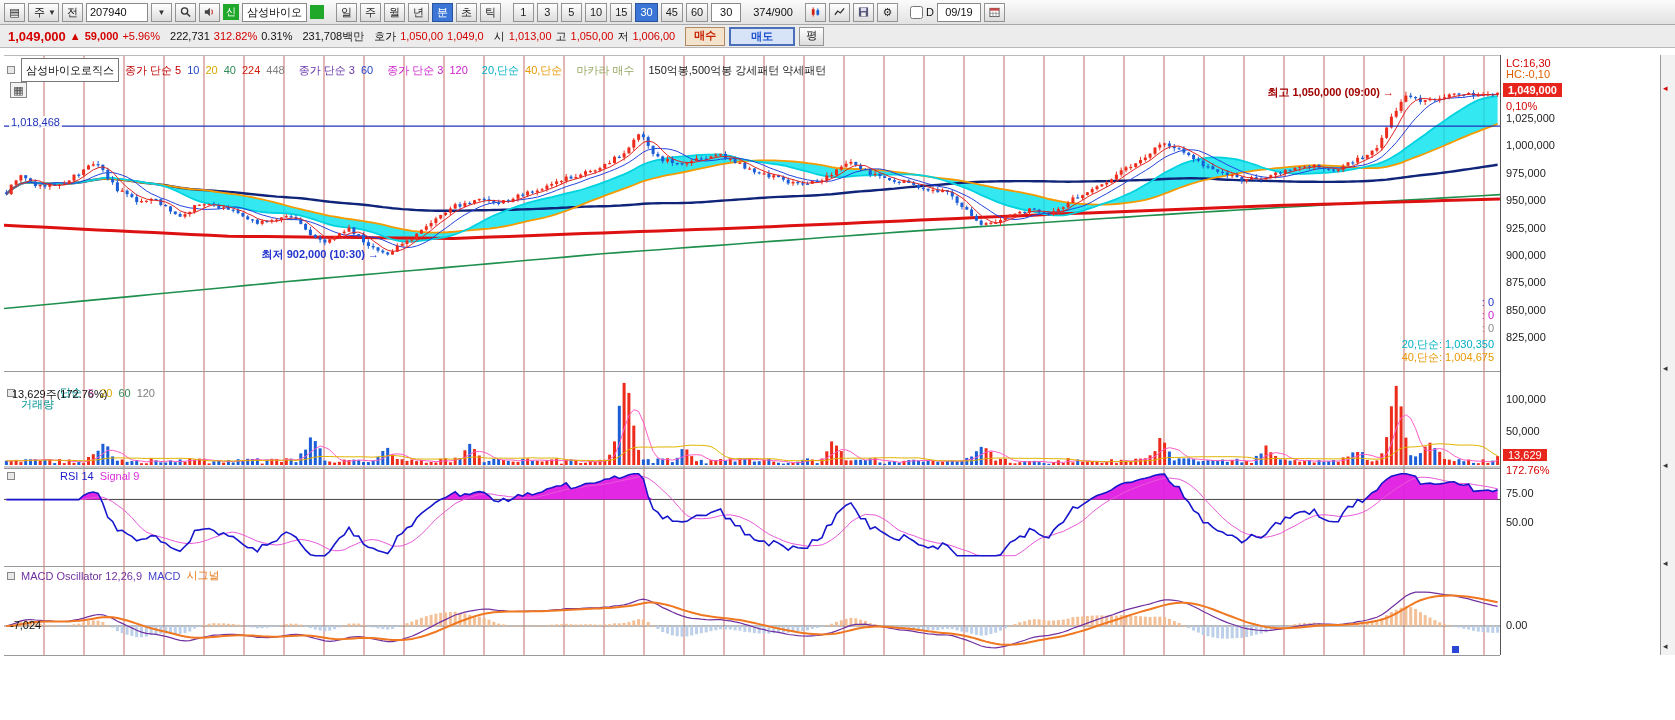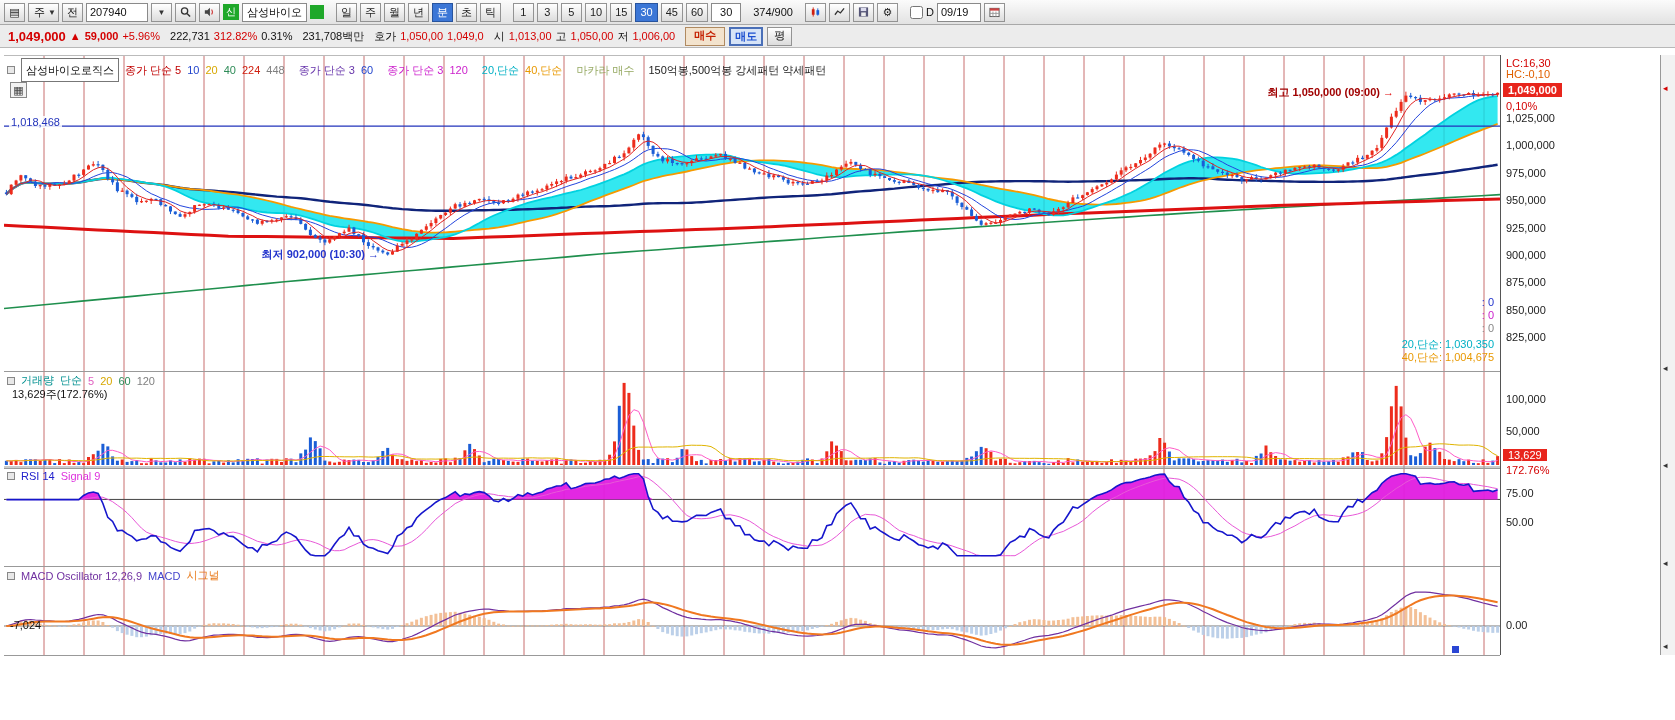--- a/index.html
+++ b/index.html
@@ -15,21 +15,21 @@
   .ddown{border:1px solid #939393;background:linear-gradient(#ffffff,#dcdcdc);height:19px;display:inline-flex;align-items:center;padding:0 2px 0 5px;gap:3px;}
   .caret{font-size:8px;color:#333;}
   .greenbadge{background:#1fa82a;color:#fff;width:16px;height:16px;display:inline-flex;align-items:center;justify-content:center;font-size:10px;}
   .greensq{background:#1fa82a;width:14px;height:14px;display:inline-block;}
   .namebox{border:1px solid #8a8a8a;background:#fff;height:19px;display:inline-flex;align-items:center;padding:0 4px;font-weight:normal;}
   .sep{width:6px;}
   .red{color:#d40000;} .blk{color:#111;}
   .bigprice{font-size:13px;font-weight:bold;color:#d40000;}
   .tb2 .grp{display:inline-flex;align-items:center;gap:4px;}
   .buybtn{border:1px solid #b08a60;background:#f3e3cd;color:#c42000;height:19px;padding:0 8px;font-weight:bold;}
-  .sellbtn{border:2px solid #4a6fb8;background:#d7e4f7;color:#1b4fd0;height:19px;padding:0 4px;font-weight:bold;}
+  .sellbtn{border:2px solid #4a6fb8;background:#d7e4f7;color:#1b4fd0;height:19px;padding:0 20px;font-weight:bold;}
   .flatbtn{border:1px solid #939393;background:linear-gradient(#ffffff,#dcdcdc);height:19px;padding:0 6px;}
   .chk{width:13px;height:13px;}
   
   .plot{position:absolute;left:4px;top:55px;width:1496px;height:600px;background:#fff;border-top:1px solid #bbb;}
   .plot svg{position:absolute;left:0;display:block;}
   #svg-price{top:0;} #svg-vol{top:315px;} #svg-rsi{top:412px;} #svg-macd{top:510px;}
   .legend{position:absolute;left:3px;display:flex;align-items:center;gap:6px;white-space:nowrap;z-index:5;}
   .handle{width:8px;height:8px;border:1px solid #888;background:#e8e8e8;display:inline-block;}
   .titlebox{border:1px solid #777;background:#fff;padding:0 4px;height:24px;display:inline-flex;align-items:center;color:#111;}
   .lg{font-size:11px;}
@@ -121,21 +121,21 @@
       <svg width="12" height="12" viewBox="0 0 12 12">
           <rect x="1" y="1" width="10" height="10" fill="#557"></rect>
           <rect x="3" y="1.5" width="6" height="3.5" fill="#dde"></rect>
           <rect x="3.5" y="6.5" width="5" height="4" fill="#eee"></rect>
         </svg>
     </div>
     <div class="btn iconbtn">⚙</div>
     <span class="sep"></span>
     <input type="checkbox" class="chk" style="">
     <span>D</span>
-    <input class="inp" style="width: 44px; text-align: left;" value="09/19">
+    <input class="inp" style="width: 44px; text-align: center;" value="09/19">
     <div class="btn iconbtn">
       <svg width="12" height="12" viewBox="0 0 12 12">
           <rect x="1" y="2" width="10" height="9" fill="#fff" stroke="#555"></rect>
           <rect x="1" y="2" width="10" height="2.5" fill="#c44"></rect>
           <line x1="4.3" y1="5.5" x2="4.3" y2="11" stroke="#999"></line>
           <line x1="7.6" y1="5.5" x2="7.6" y2="11" stroke="#999"></line>
           <line x1="1" y1="7.5" x2="11" y2="7.5" stroke="#999"></line>
         </svg>
     </div>
   </div>
@@ -1630,32 +1630,32 @@
     </div>
 
     <div class="rlab" style="top:240px;color:#2233cc">: 0</div>
     <div class="rlab" style="top:253px;color:#cc22cc">: 0</div>
     <div class="rlab" style="top:266px;color:#888888">: 0</div>
     <div class="rlab" style="top:281px;color:#00b0c4">20,단순: 1,030,350</div>
     <div class="rlab" style="top:294px;color:#e89800">40,단순: 1,004,675</div>
 
     <div class="legend" style="top:317px">
       <span class="handle"></span>
-      <span class="lg" style="color: rgb(0, 144, 144);">거래량</span>
+      <span class="lg" style="color: rgb(0, 144, 144); margin-top: 24px;">거래량</span>
       <span class="lg" style="color: rgb(0, 144, 144);">단순</span>
       <span class="lg" style="color: rgb(224, 96, 192);">5</span>
       <span class="lg" style="color: rgb(216, 168, 0);">20</span>
       <span class="lg" style="color: rgb(46, 139, 87);">60</span>
       <span class="lg" style="color: rgb(128, 128, 128);">120</span>
     </div>
     <div class="lab" style="left:8px;top:331px;color:#111">13,629주(172.76%)</div>
 
     <div class="legend" style="top:414px">
       <span class="handle"></span>
-      <span class="lg" style="color: rgb(32, 32, 204);">RSI 14</span>
+      <span class="lg" style="color: rgb(32, 32, 204); margin-left: 39px;">RSI 14</span>
       <span class="lg" style="color: rgb(221, 48, 221);">Signal 9</span>
     </div>
 
     <div class="legend" style="top:512px">
       <span class="handle"></span>
       <span class="lg" style="color: rgb(112, 48, 160);">MACD Oscillator 12,26,9</span>
       <span class="lg" style="color: rgb(68, 68, 204);">MACD</span>
       <span class="lg" style="color: rgb(232, 120, 24);">시그널</span>
     </div>
     <div class="lab" style="left:6px;top:563px;color:#111">-7,024</div>

